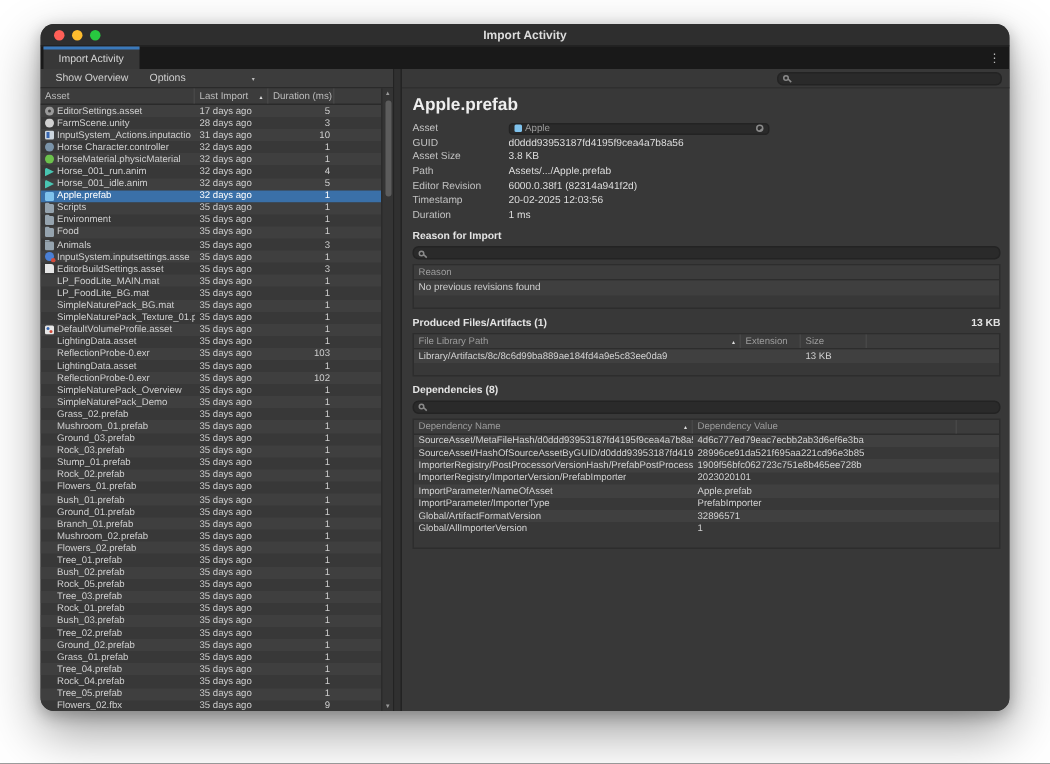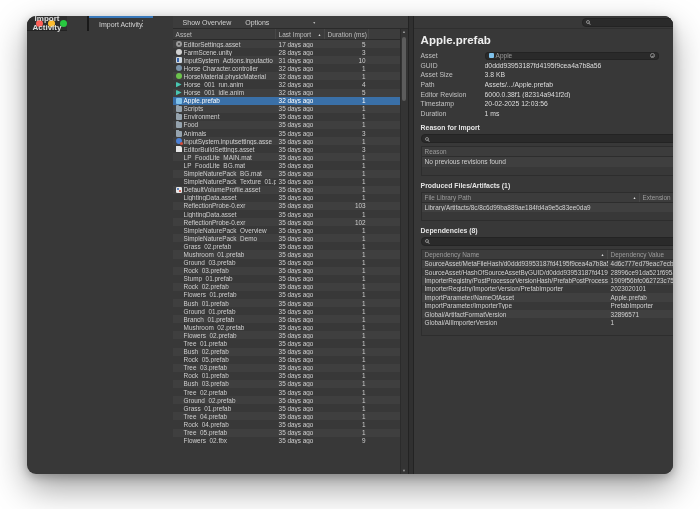--- a/index.html
+++ b/index.html
@@ -2,21 +2,21 @@
 <html><head>
 <meta charset="utf-8">
 <style>
   html,body{margin:0;padding:0;}
   body{width:700px;height:509px;background:#ffffff;font-family:"Liberation Sans",sans-serif;
        -webkit-font-smoothing:antialiased;overflow:hidden;position:relative;}
   *{box-sizing:border-box;}
 
   .window{position:absolute;left:27px;top:16px;width:646px;height:458px;background:#383838;
           border-radius:9px;overflow:hidden;box-shadow:0 14px 34px rgba(0,0,0,.38),0 3px 10px rgba(0,0,0,.25);
-          display:flex;flex-direction:row;gap:20px;}
+          display:flex;flex-direction:column;}
 
   
   .titlebar{height:15px;background:#2e2e2e;border-bottom:1px solid #222;display:flex;align-items:center;
             position:relative;flex:none;}
   .lights{display:flex;gap:5px;margin-left:9px;}
   .light{width:7px;height:7px;border-radius:50%;}
   .title{position:absolute;left:0;right:0;text-align:center;font-size:8px;font-weight:bold;color:#dcdcdc;}
 
   
   .tabstrip{height:15px;background:#191919;display:flex;align-items:stretch;flex:none;position:relative;}

